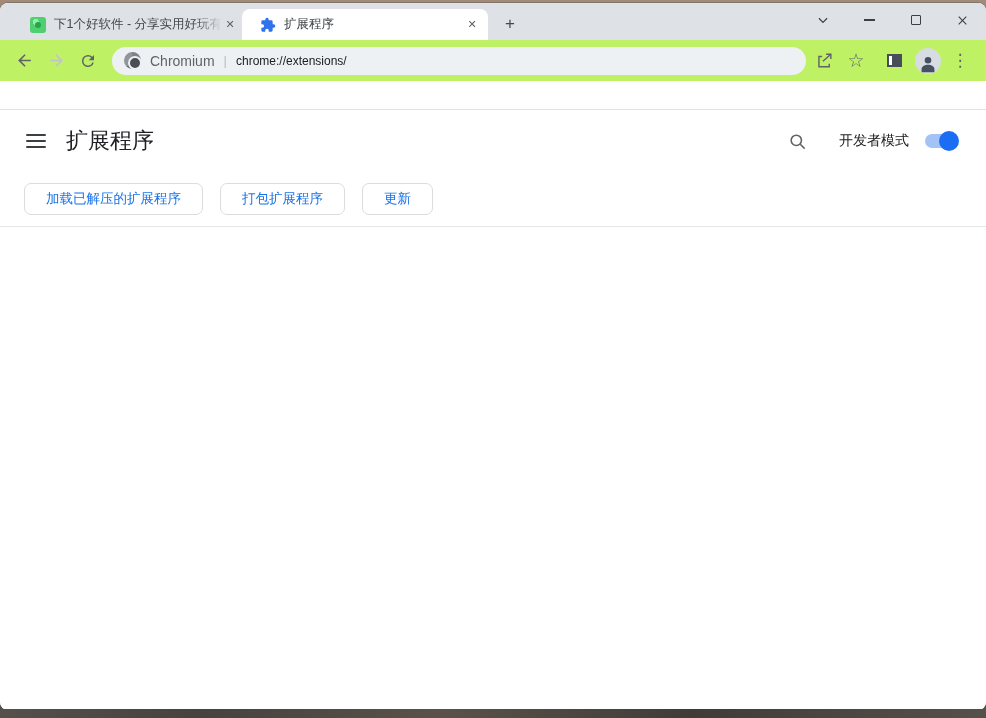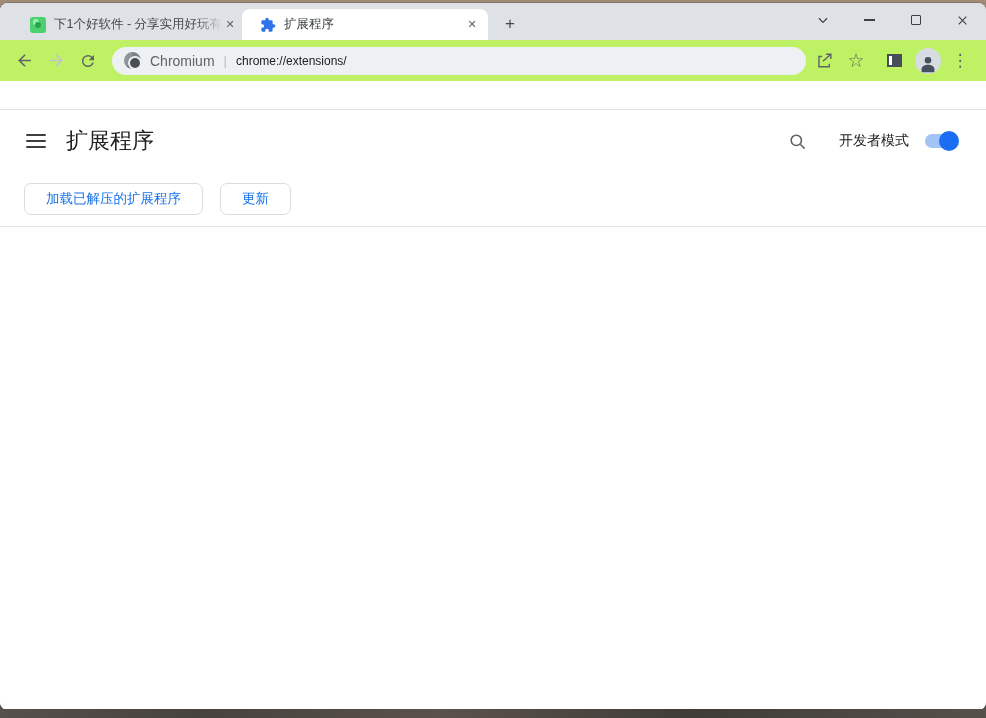--- a/index.html
+++ b/index.html
@@ -212,20 +212,21 @@
           <span class="devmode-label">开发者模式</span>
           <div class="toggle">
             <div class="toggle-track"></div>
             <div class="toggle-knob"></div>
           </div>
         </div>
       </div>
 
       <div class="actions-row">
         <button class="cr-button">加载已解压的扩展程序</button>
+        <button class="cr-button">打包扩展程序</button>
         <button class="cr-button">更新</button>
       </div>
 
       <div class="items-divider"></div>
 
       <div style="height:480px;"></div>
     </div>
 
   </div>
   <div class="desktop-bottom"></div>

